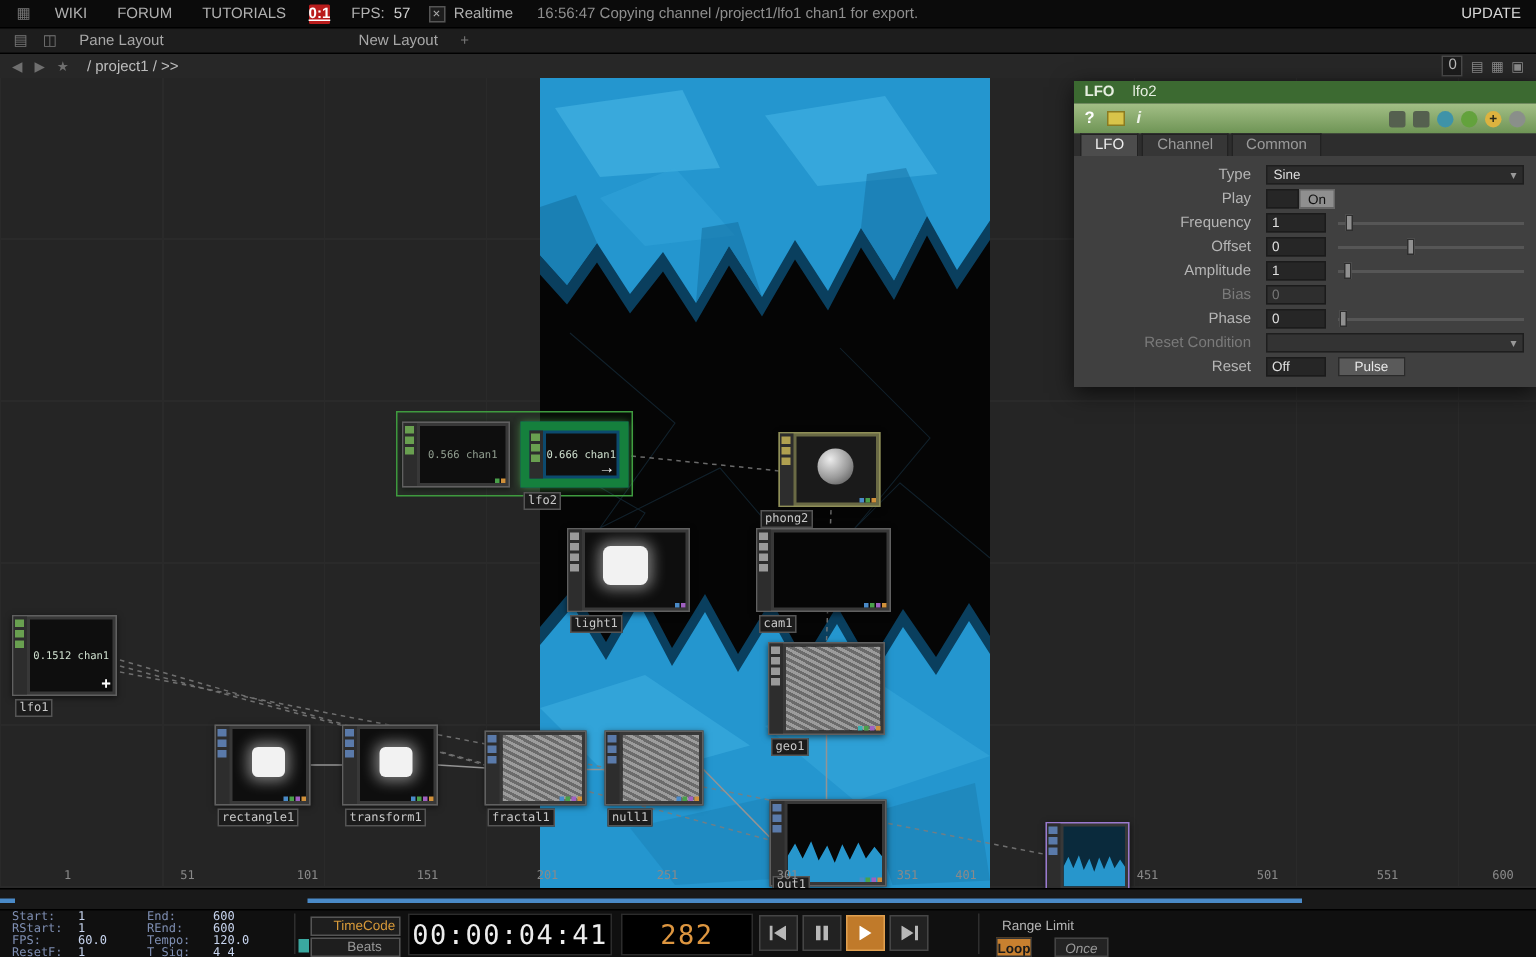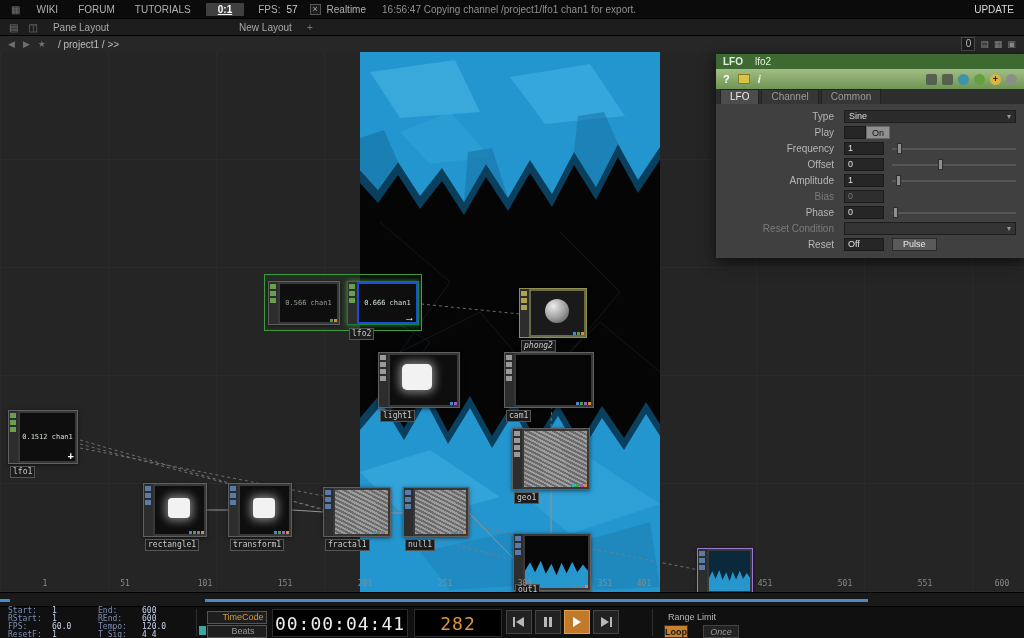--- a/index.html
+++ b/index.html
@@ -5,21 +5,21 @@
   html,body{margin:0;padding:0;background:#101010;}
   *{box-sizing:border-box;}
   #root{position:relative;width:1024px;height:638px;overflow:hidden;background:#1b1b1b;
         font-family:"Liberation Sans",sans-serif;font-size:10px;color:#b8b8b8;}
   .abs{position:absolute;}
 
   
   #menubar{left:0;top:0;width:1024px;height:18px;background:#0b0b0b;display:flex;align-items:center;
            gap:2px;padding:0 6px;color:#b0b0b0;}
   .mb-item{padding:0 9px;cursor:default;}
-  .badge{background:#404040;color:#fff;font-weight:bold;padding:1px 12px;margin:0 4px;border-radius:1px;text-decoration:underline;}
+  .badge{background:#b91c1c;color:#fff;font-weight:bold;padding:1px 0;margin:0 4px;border-radius:1px;text-decoration:underline;}
   .xbox{display:inline-block;width:11px;height:11px;border:1px solid #555;background:#1d1d1d;color:#aaa;
         text-align:center;line-height:9px;font-size:9px;margin:0 4px 0 10px;}
   #statusmsg{color:#8f8f8f;margin-left:14px;}
   #update{margin-left:auto;color:#d8d8d8;padding-right:4px;}
 
   
   #layoutbar{left:0;top:18px;width:1024px;height:17px;background:#1d1d1d;border-top:1px solid #000;
              display:flex;align-items:center;padding:0 4px;color:#a8a8a8;}
   .lb-ic{color:#777;font-size:10px;padding:0 5px;}
   .lb-item{padding:0 10px;}
@@ -43,21 +43,21 @@
 
   
   .node{position:absolute;background:#383838;border:1px solid #606060;display:flex;
         box-shadow:0 1px 4px rgba(0,0,0,.55);}
   .node .strip{width:9px;background:#2d2d2d;display:flex;flex-direction:column;gap:2px;padding:2px 1px;}
   .node .strip i{display:block;width:6px;height:5px;background:#5a7aaa;}
   .node.chop .strip i{background:#69a050;}
   .node.comp .strip i{background:#9a9a9a;}
   .node.mat  .strip i{background:#b0a050;}
   .node.mat{background:#6a6a45;border-color:#8f8f58;}
-  .node.sel{background:#1d4ed8;border:1px solid #15803d;box-shadow:0 0 5px rgba(90,220,90,.55);}
+  .node.sel{background:#0c4a6e;border:6px solid #15803d;box-shadow:0 0 5px rgba(90,220,90,.55);}
   .node.purple{border:1px solid #9a7ad0;}
   .prev{flex:1;position:relative;background:#0e0e0e;margin:2px;overflow:hidden;}
   .chopval{position:absolute;inset:0;display:flex;align-items:center;justify-content:center;
            font-family:"DejaVu Sans Mono",monospace;font-size:7px;color:#cfe0cf;white-space:nowrap;}
   .chopval.dim{color:#93a092;}
   .tag{position:absolute;background:#1c1c1c;border:1px solid #555;color:#c9c9c9;
        font-family:"DejaVu Sans Mono",monospace;font-size:8px;line-height:10px;padding:0 2px;white-space:nowrap;}
   .dots{position:absolute;right:2px;bottom:2px;display:flex;gap:1px;}
   .dots i{width:3px;height:3px;display:block;}
   .d-b{background:#4a8ac8;} .d-g{background:#4aa04a;} .d-p{background:#a060c0;}
@@ -264,21 +264,21 @@
       </div>
     <div class="prev" style="background:#1a1a1a;">
       <div class="sphere" style="left:14px;top:8px;width:24px;height:24px;"></div>
     </div>
     <div class="dots">
         <i class="d-b"></i>
         <i class="d-g"></i>
         <i class="d-o"></i>
       </div>
   </div>
-  <div class="tag" style="left:521px;top:340px;font-style:italic;">phong2</div>
+  <div class="tag" style="left:507px;top:340px;">phong2</div>
 
   <div class="node comp" style="left:378px;top:352px;width:82px;height:56px;">
     <div class="strip">
         <i></i>
         <i></i>
         <i></i>
         <i></i>
       </div>
     <div class="prev">
       <div class="sq" style="left:12px;top:9px;width:30px;height:26px;"></div>

